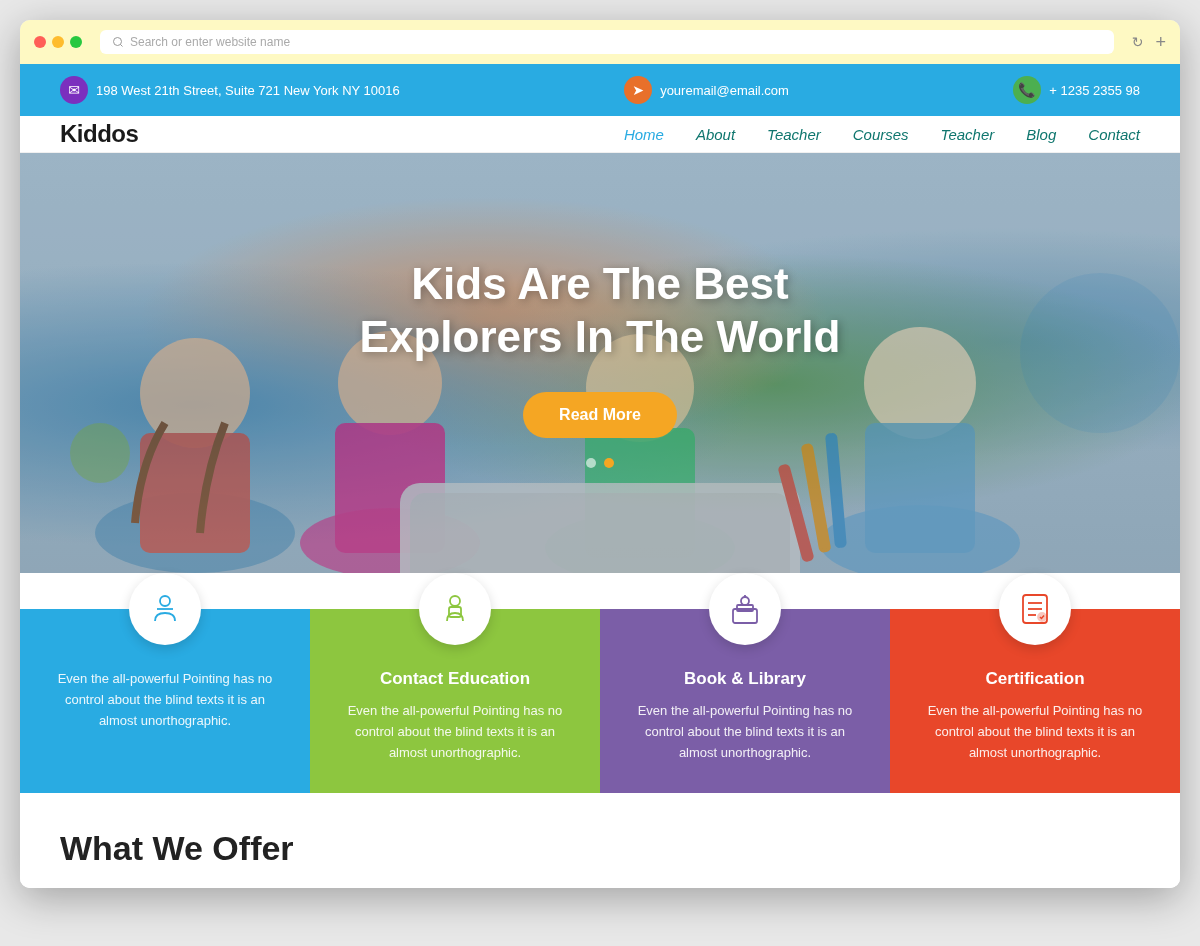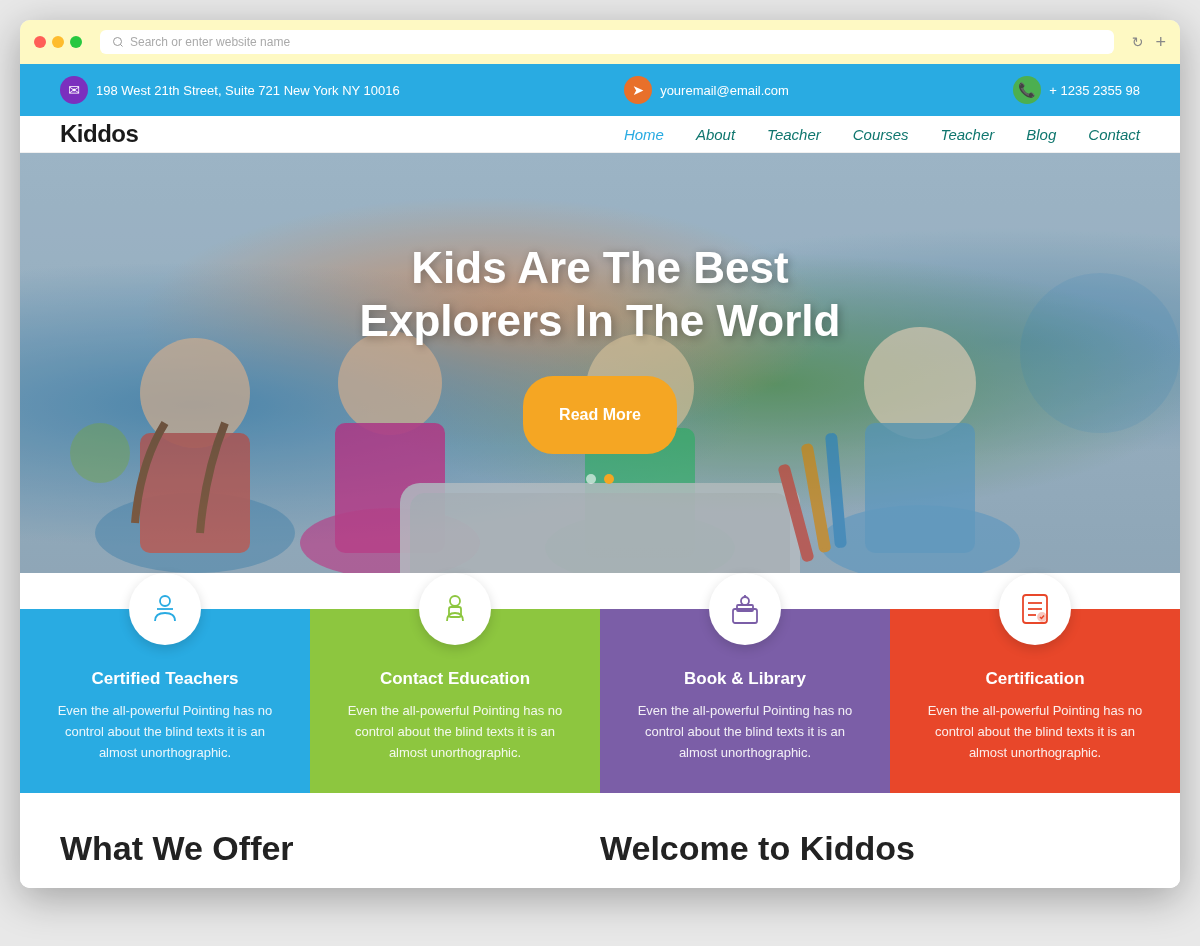--- a/index.html
+++ b/index.html
@@ -34,21 +34,21 @@
     .nav-links { display: flex; gap: 32px; align-items: center; font-style: italic; }
     .nav-link { text-decoration: none; font-size: 15px; color: #0f766e; font-weight: 500; cursor: pointer; }
     .nav-link.active { color: #29ABE2; }
 
     
     .hero { position: relative; height: 420px; overflow: hidden; background: #8b5cf6; }
     
     .hero-overlay { position: absolute; inset: 0; background: rgba(0,0,0,0.15); }
     .hero-content { position: absolute; inset: 0; display: flex; flex-direction: column; align-items: center; justify-content: center; }
     .hero-title { color: white; font-size: 44px; font-weight: 800; text-align: center; line-height: 1.2; text-shadow: 2px 2px 8px rgba(0,0,0,0.3); }
-    .read-more-btn { margin-top: 28px; background: #F5A623; color: white; border: none; padding: 30px 36px; border-radius: 30px; font-size: 16px; font-weight: 600; cursor: pointer; }
+    .read-more-btn { margin-top: 28px; background: #F5A623; color: white; border: none; padding: 14px 36px; border-radius: 30px; font-size: 16px; font-weight: 600; cursor: pointer; }
     .slider-dots { display: flex; gap: 8px; margin-top: 20px; }
     .dot { width: 10px; height: 10px; border-radius: 50%; }
     .dot-inactive { background: rgba(255,255,255,0.6); }
     .dot-active { background: #F5A623; }
 
     
     .hero-image { position: absolute; inset: 0; overflow: hidden; }
     .hero-gradient-bg {
       width: 100%; height: 100%;
       background: 
@@ -181,21 +181,20 @@
     <div class="features" style="margin-top:36px;">
 
       <div class="feature-card">
         <div class="feature-icon-circle">
           <svg width="36" height="36" viewBox="0 0 36 36" fill="none" stroke="#29ABE2" stroke-width="1.8">
             <circle cx="18" cy="10" r="5"></circle>
             <path d="M8 30 Q8 22 18 22 Q28 22 28 30"></path>
             <line x1="10" y1="18" x2="26" y2="18"></line>
           </svg>
         </div>
-        <div class="feature-title">Certified Teachers</div>
         <div class="feature-text">Even the all-powerful Pointing has no control about the blind texts it is an almost unorthographic.</div>
       </div>
 
       <div class="feature-card">
         <div class="feature-icon-circle">
           <svg width="36" height="36" viewBox="0 0 36 36" fill="none" stroke="#8DC63F" stroke-width="1.8">
             <circle cx="18" cy="10" r="5"></circle>
             <path d="M10 30 Q10 22 18 22 Q26 22 26 30"></path>
             <rect x="12" y="16" width="12" height="10" rx="2"></rect>
           </svg>
@@ -228,16 +227,15 @@
             <polyline points="23,26 24.5,27.5 27,24.5" stroke="#E8472A" stroke-width="1.5"></polyline>
           </svg>
         </div>
         <div class="feature-title">Certification</div>
         <div class="feature-text">Even the all-powerful Pointing has no control about the blind texts it is an almost unorthographic.</div>
       </div>
     </div>
 
     <div class="bottom-teaser">
       <div class="teaser-title">What We Offer</div>
-      <div class="teaser-title">Welcome to Kiddos</div>
     </div>
   </div>
 </div>
 
 </body></html>

